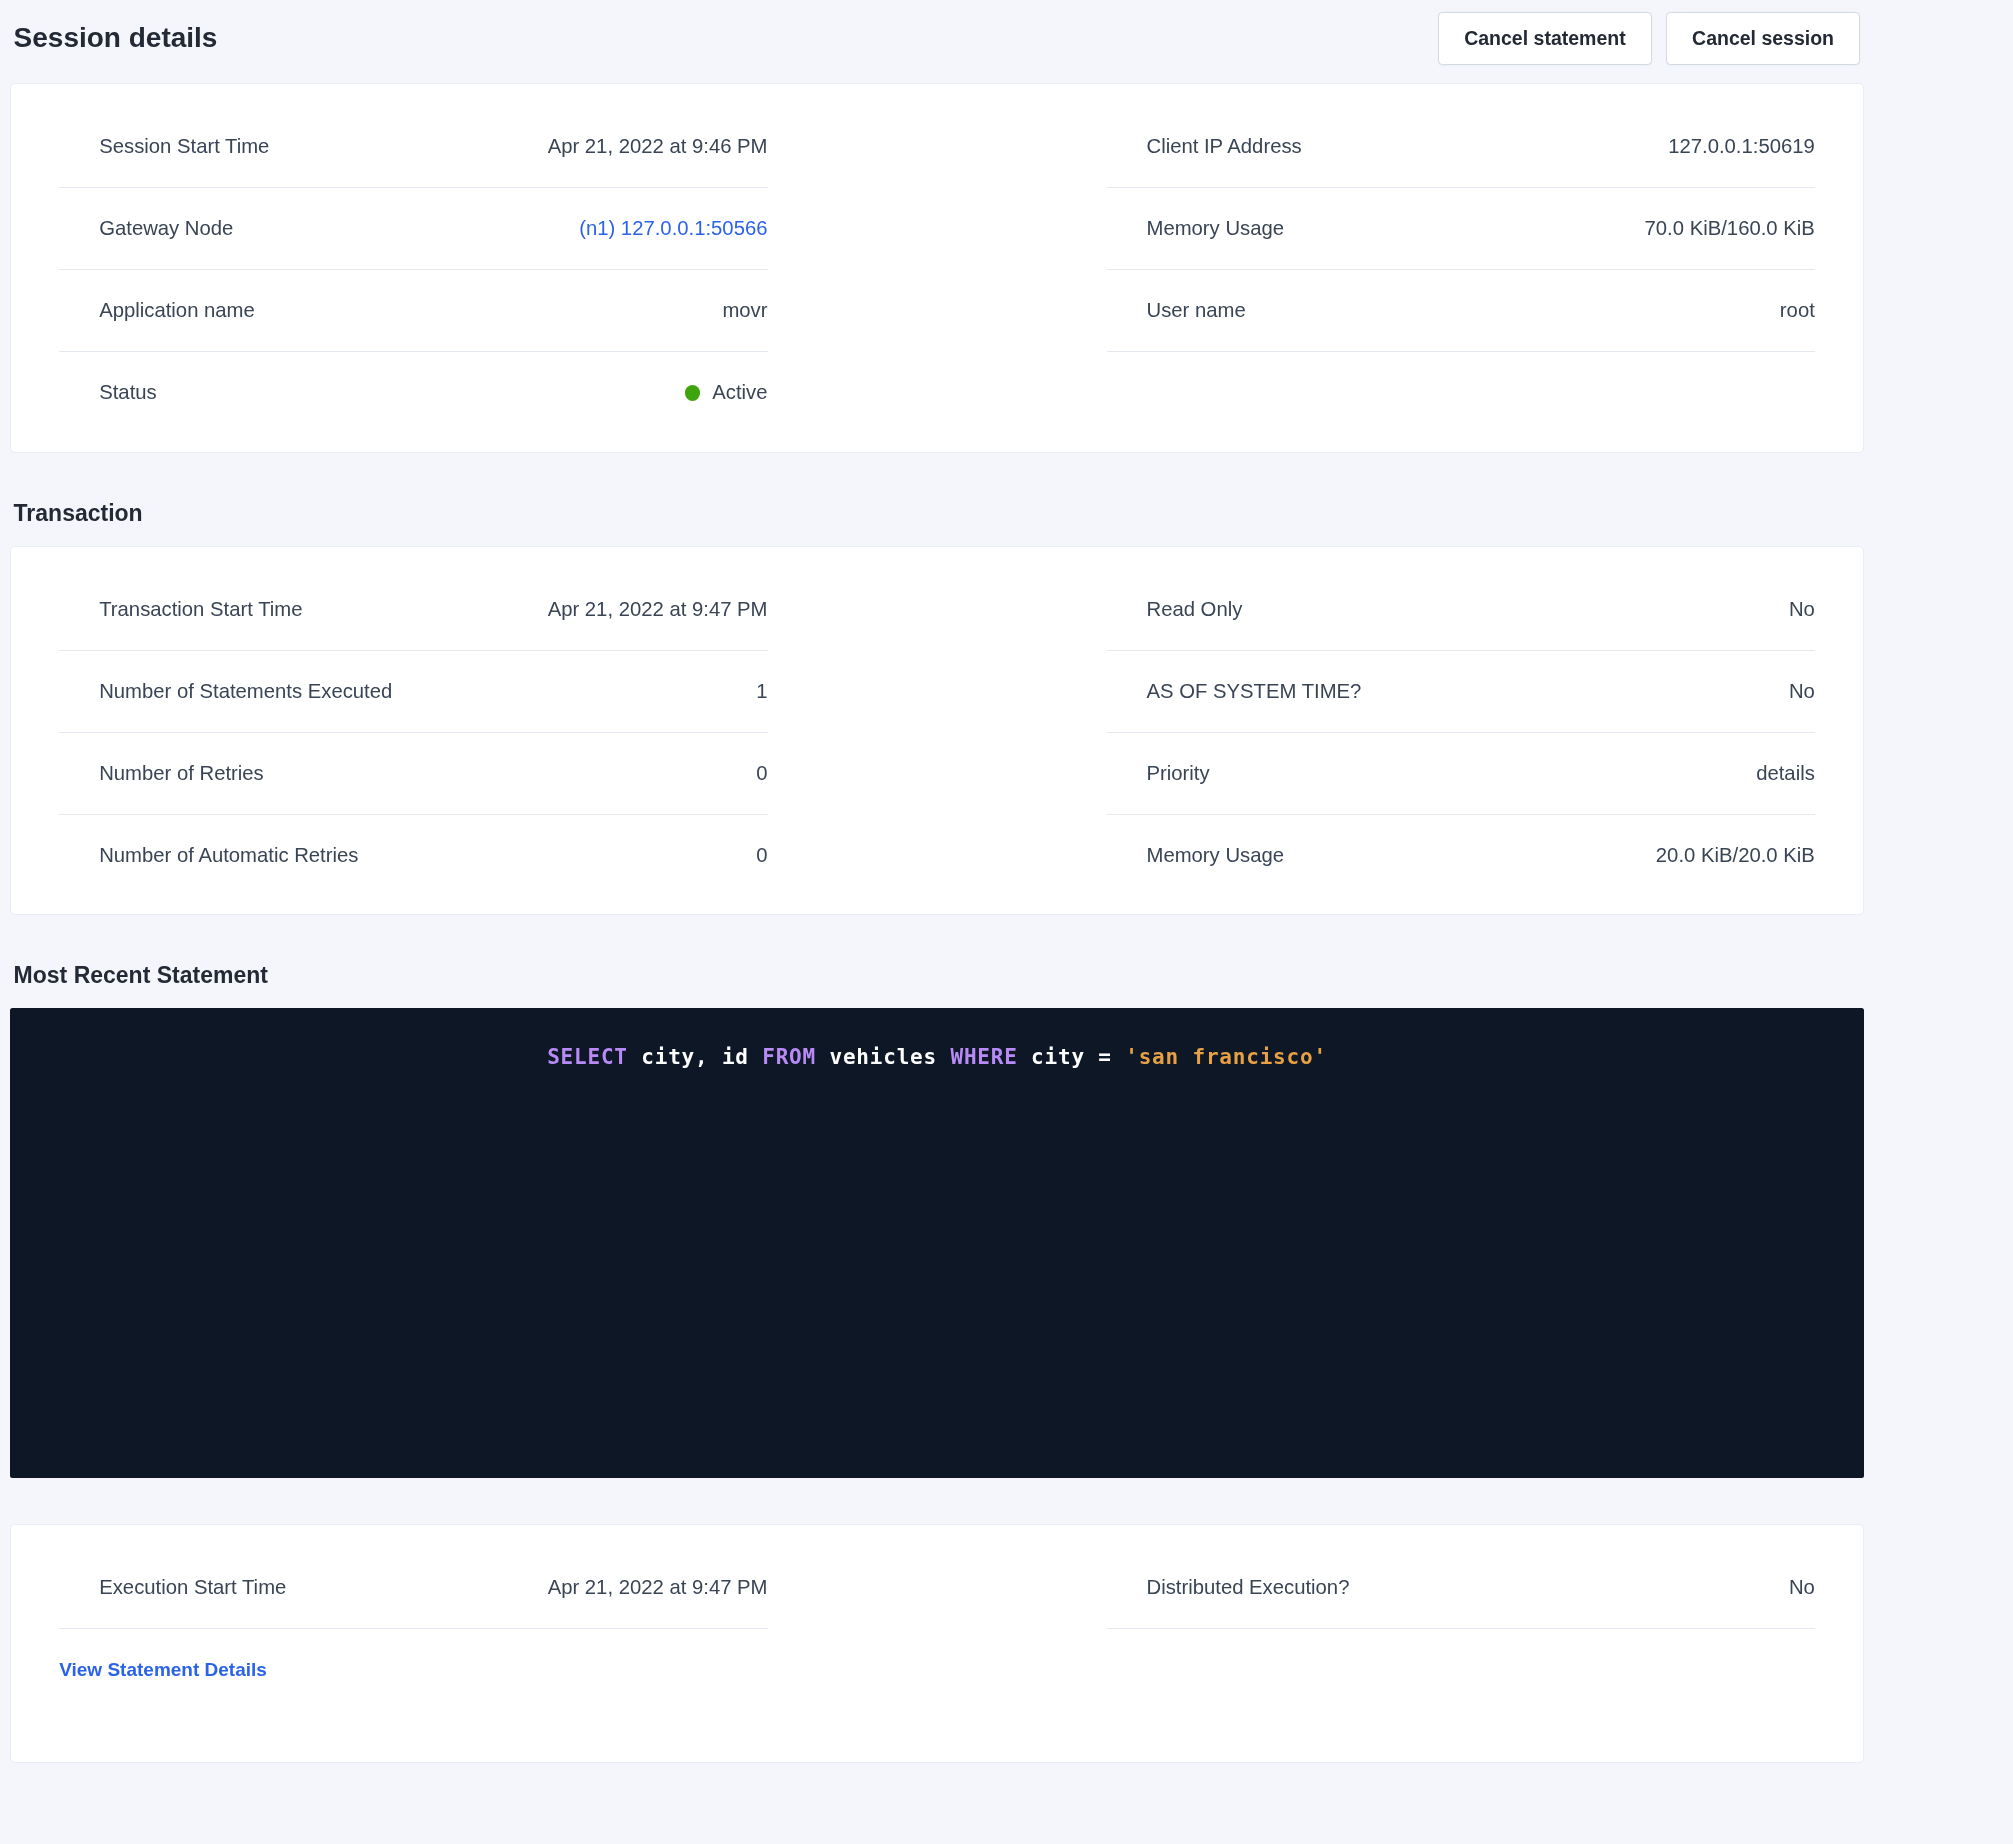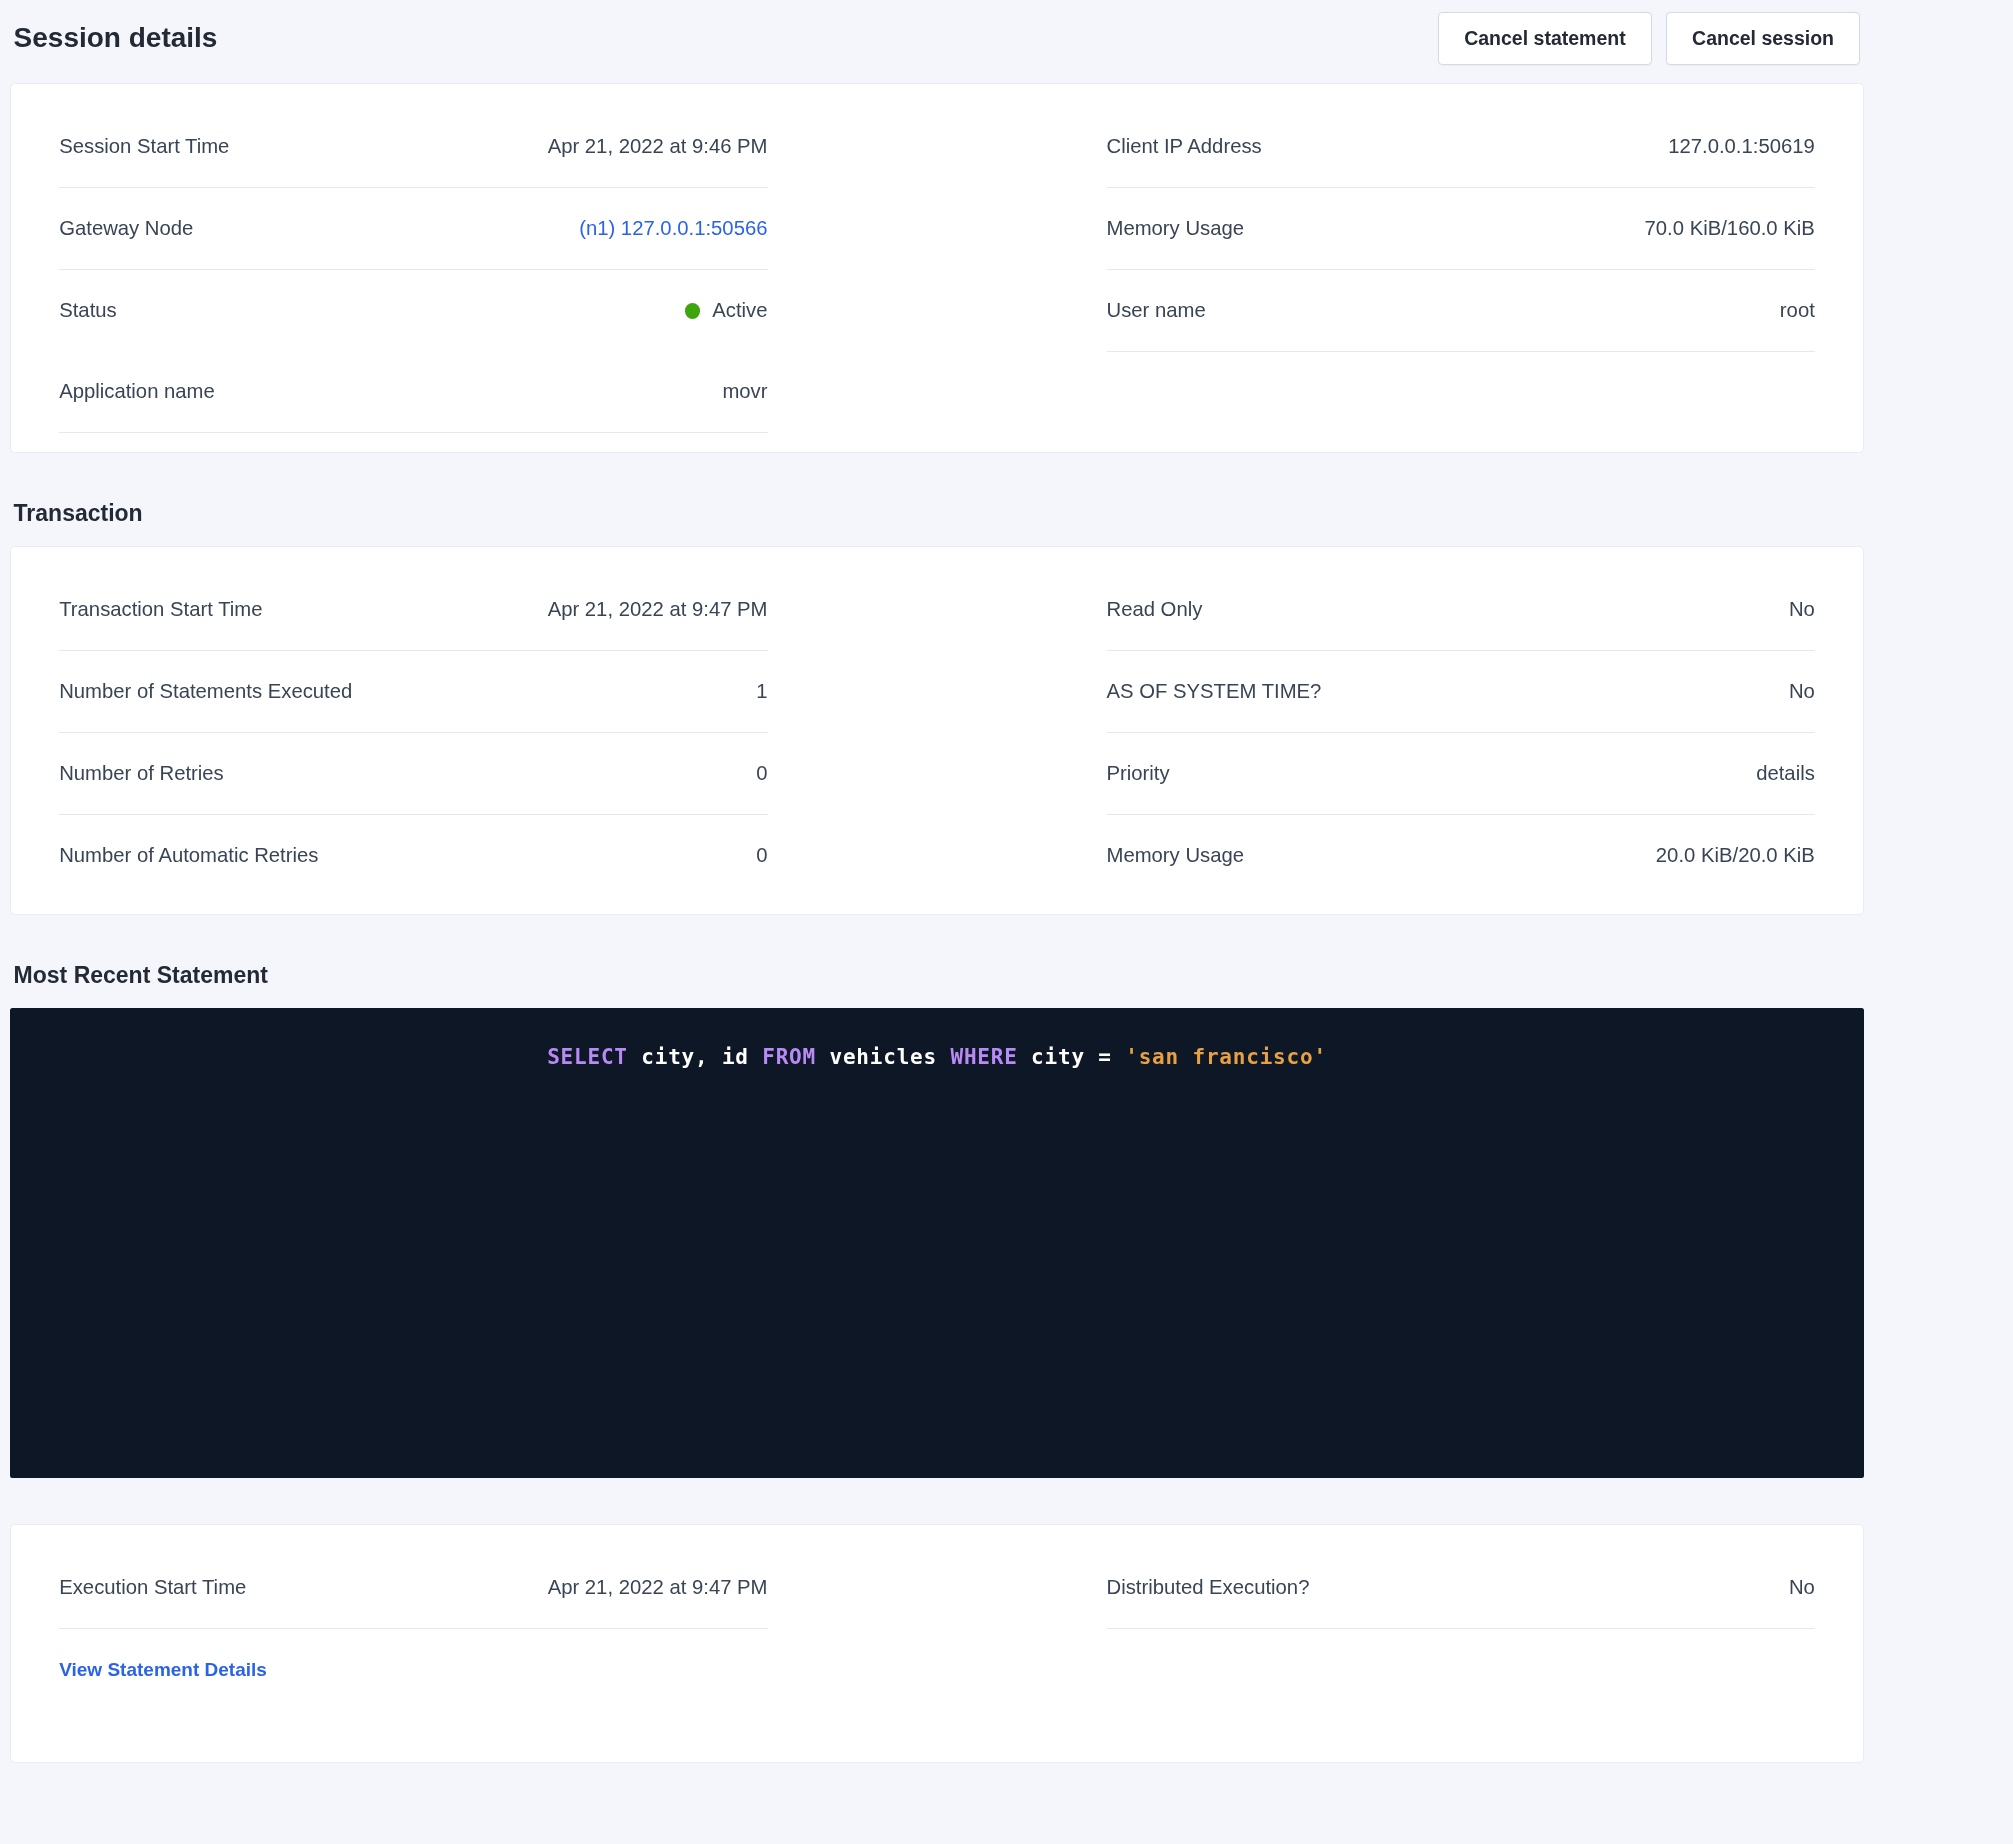--- a/index.html
+++ b/index.html
@@ -56,21 +56,21 @@
   .kv-col { min-width: 0; }
   .kv-row {
     display: flex;
     justify-content: space-between;
     align-items: center;
     height: 81px;
     border-bottom: 0.8px solid #e4e8ef;
     font-size: 20.3px;
   }
   .kv-row.no-border { border-bottom: none; }
-  .kv-label { color: #394455; }
+  .kv-label { color: #394455; margin-left: 40px; }
   .kv-value { color: #394455; text-align: right; }
   a.link, .kv-value.link {
     color: var(--link, #2b63e8);
     text-decoration: none;
     cursor: pointer;
   }
   .status-value { display: flex; align-items: center; gap: 12px; }
   .dot {
     width: 15.3px; height: 15.3px; border-radius: 50%;
     background: var(--status-green, #3fa50f);
@@ -132,31 +132,31 @@
   <section class="card">
     <div class="kv-col">
       <div class="kv-row">
         <span class="kv-label">Session Start Time</span>
         <span class="kv-value">Apr 21, 2022 at 9:46 PM</span>
       </div>
       <div class="kv-row">
         <span class="kv-label">Gateway Node</span>
         <a class="kv-value link">(n1) 127.0.0.1:50566</a>
       </div>
+      <div class="kv-row">
+        <span class="kv-label">Application name</span>
+        <span class="kv-value">movr</span>
+      </div>
       <div class="kv-row no-border">
         <span class="kv-label">Status</span>
         <span class="kv-value status-value">
           <span class="dot"></span>
           <span>Active</span>
         </span>
       </div>
-      <div class="kv-row">
-        <span class="kv-label">Application name</span>
-        <span class="kv-value">movr</span>
-      </div>
     </div>
     <div class="kv-col">
       <div class="kv-row">
         <span class="kv-label">Client IP Address</span>
         <span class="kv-value">127.0.0.1:50619</span>
       </div>
       <div class="kv-row">
         <span class="kv-label">Memory Usage</span>
         <span class="kv-value">70.0 KiB/160.0 KiB</span>
       </div>

